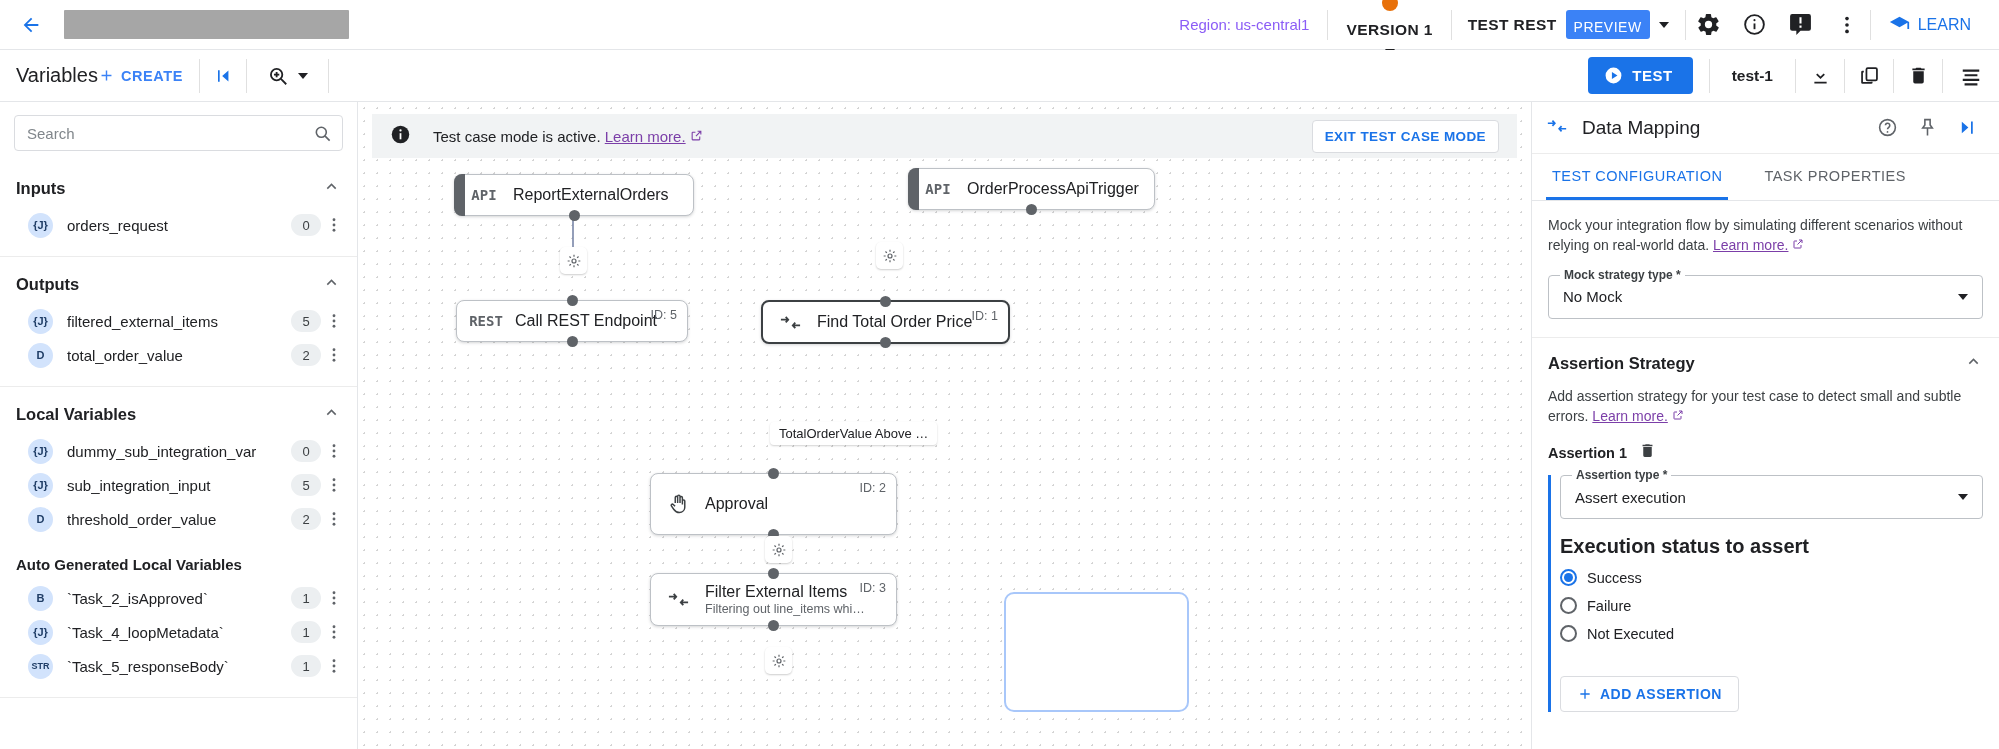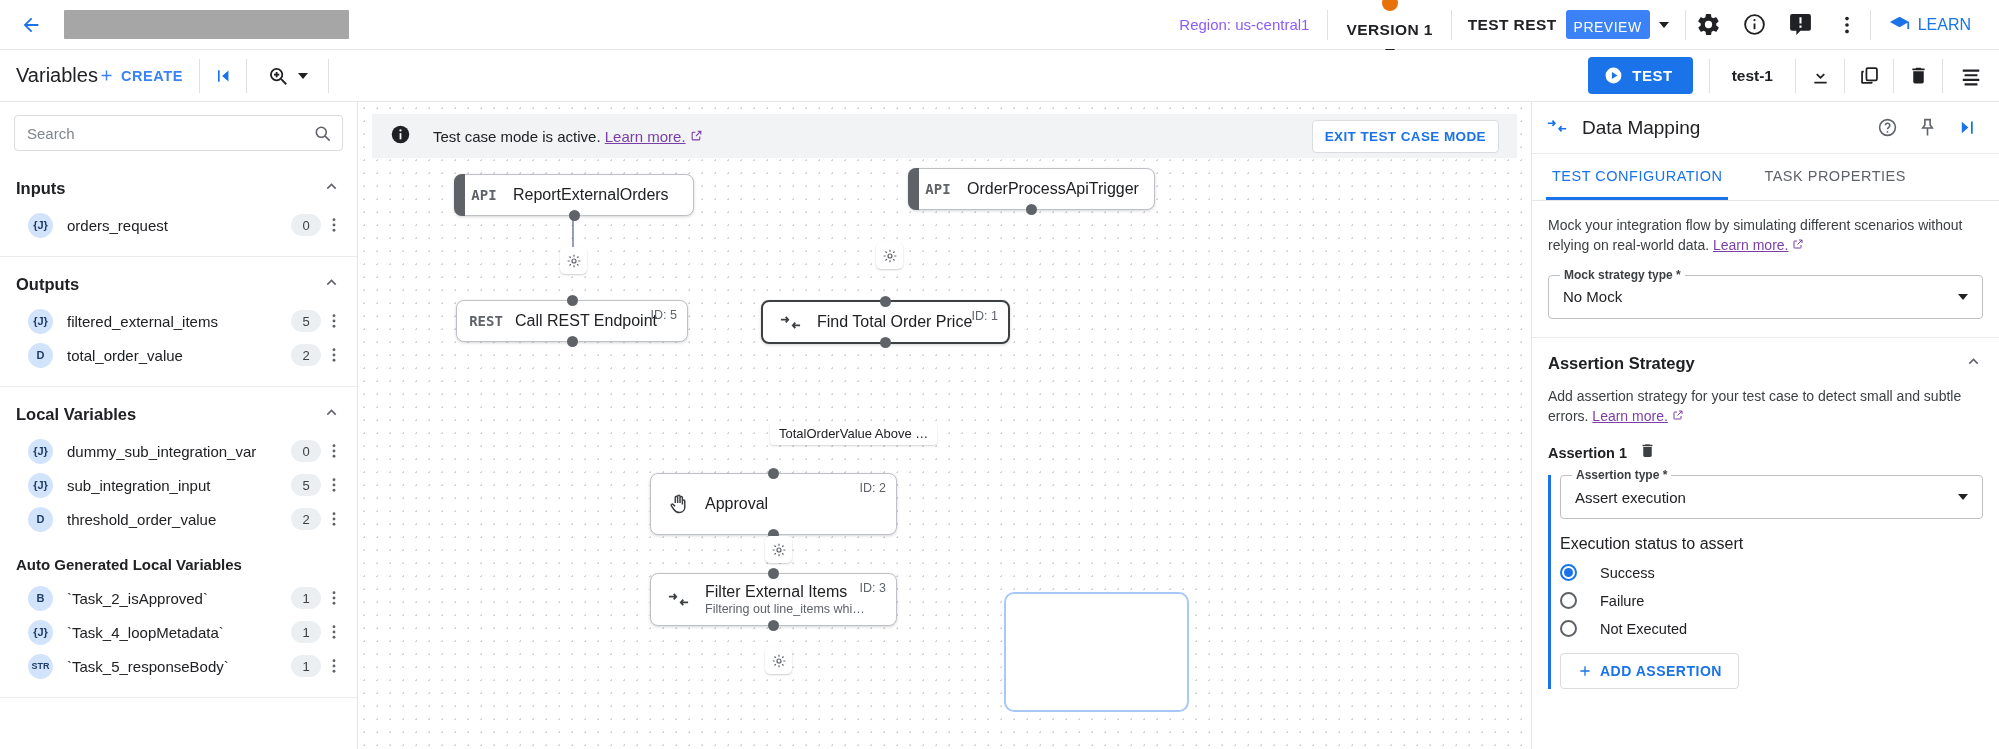--- a/index.html
+++ b/index.html
@@ -108,27 +108,27 @@
   .rp-sec { padding: 14px 16px 18px; border-bottom: 1px solid #ececec; }
   .rp-desc { font-size: 14px; line-height: 1.45; color: #3c4043; }
   .field { position: relative; margin-top: 19px; border: 1px solid #bdc1c6; border-radius: 4px; height: 44px; display: flex; align-items: center; padding: 0 14px; cursor: pointer; }
   .field-label { position: absolute; top: -8px; left: 11px; background: #fff; padding: 0 4px; font-size: 12px; font-weight: bold; color: #3c4043; }
   .field-value { font-size: 15px; color: #202124; flex: 1; }
   .sec-row { display: flex; align-items: center; justify-content: space-between; }
   .rp-sec-title { font-size: 16.5px; font-weight: bold; }
   .assert-head { display: flex; align-items: center; gap: 12px; margin-top: 16px; }
   .assert-label { font-size: 14.5px; font-weight: bold; color: #202124; }
   .assert-wrap { border-left: 3px solid #1a73e8; padding-left: 9px; margin-top: 12px; }
-  .exec-label { font-size: 16px; font-weight: normal; margin-top: 16px; color: #202124; }
-  .radio-row { display: flex; align-items: center; gap: 23px; margin-top: 11px; cursor: pointer; }
+  .exec-label { font-size: 20px; font-weight: bold; margin-top: 16px; color: #202124; }
+  .radio-row { display: flex; align-items: center; gap: 10px; margin-top: 11px; cursor: pointer; }
   .radio { width: 17px; height: 17px; border-radius: 50%; border: 2px solid #5f6368; display: flex; align-items: center; justify-content: center; flex: none; }
   .radio.on { border-color: #1a73e8; }
   .radio.on::after { content: ""; width: 9px; height: 9px; border-radius: 50%; background: #1a73e8; }
   .radio-text { font-size: 14.5px; color: #202124; }
-  .add-assert { display: flex; align-items: flex-start; gap: 7px; color: #1a73e8; font-size: 14px; font-weight: bold; letter-spacing: .5px; border: 1px solid #dadce0; border-radius: 4px; padding: 9px 16px; margin-top: 16px; width: fit-content; cursor: pointer; background: #fff; font-family: inherit; }
+  .add-assert { display: flex; align-items: flex-start; gap: 7px; color: #1a73e8; font-size: 14px; font-weight: bold; letter-spacing: .5px; border: 1px solid #dadce0; border-radius: 4px; padding: 9px 16px; margin-top: 34px; width: fit-content; cursor: pointer; background: #fff; font-family: inherit; }
 </style>
 </head>
 <body>
 
 <div class="app">
 
   <div class="topbar">
     <div class="back-arrow">
       <svg width="22" height="22" viewBox="0 0 24 24" fill="currentColor">
           <path d="M20 11H7.8l5.6-5.6L12 4l-8 8 8 8 1.4-1.4L7.8 13H20z"></path>

